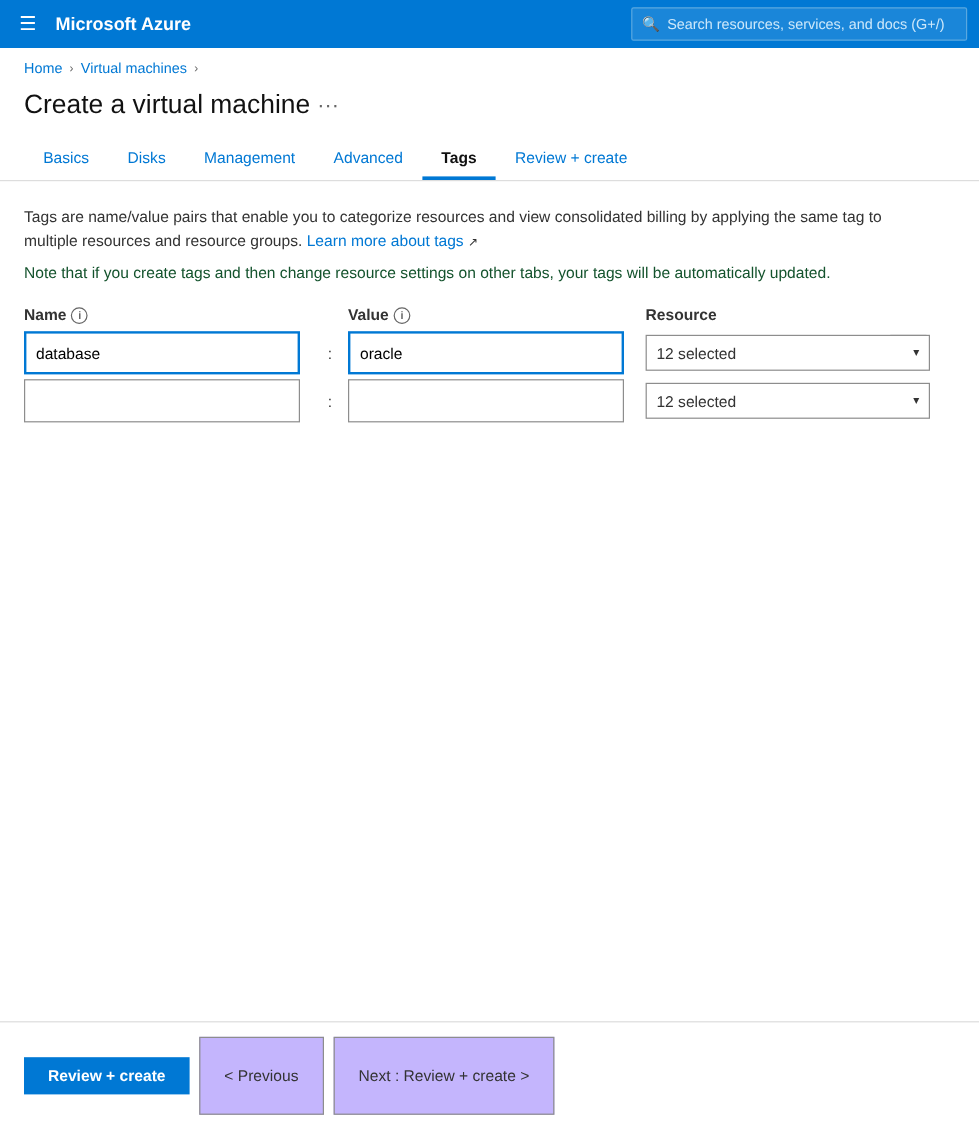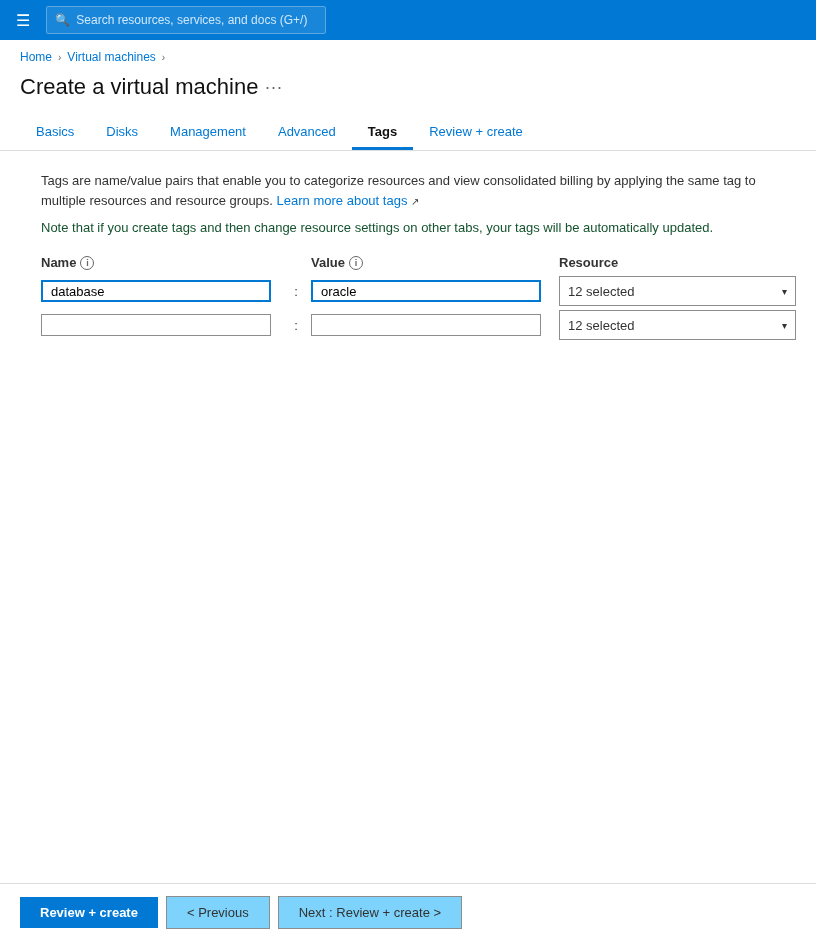--- a/index.html
+++ b/index.html
@@ -96,21 +96,20 @@
     }
     .tab.active {
       color: #111;
       border-bottom: 3px solid #0078d4;
       font-weight: 600;
     }
 
     
     .content {
       padding: 20px 20px;
-      margin-left: 21px;
     }
     .info-text {
       font-size: 13px;
       color: #333;
       line-height: 1.5;
       max-width: 720px;
       margin-bottom: 10px;
     }
     .info-text a { color: #0078d4; text-decoration: none; }
     .link-icon { font-size: 10px; }
@@ -153,21 +152,21 @@
     }
 
     .tags-row {
       display: flex;
       align-items: center;
       gap: 0;
       margin-bottom: 4px;
     }
     .tag-input {
       width: 230px;
-      height: 22px;
+      height: 36px;
       border: 1px solid #8d8d8d;
       padding: 0 8px;
       font-size: 13px;
       outline: none;
     }
     .tag-input.active-row { border-color: #0078d4; border-width: 2px; }
     .dropdown-container {
       position: relative;
       width: 200px;
     }
@@ -218,34 +217,35 @@
       background: #0078d4;
       color: #fff;
       border: none;
       padding: 8px 20px;
       font-size: 13px;
       cursor: pointer;
       font-weight: 600;
       min-width: 130px;
     }
     .btn-secondary {
-      background: #7dd3fc;
+      background: #c4b5fd;
       color: #333;
       border: 1px solid #8d8d8d;
-      padding: 8px 20px;
+      padding: 24px 20px;
       font-size: 13px;
       cursor: pointer;
       min-width: 100px;
     }
   </style>
 </head>
 <body>
 
 <div class="topbar">
   <div class="topbar-hamburger">☰</div>
+  <span class="topbar-title">Microsoft Azure</span>
   <div class="topbar-search">
     <span>🔍</span>
     <input type="text" placeholder="Search resources, services, and docs (G+/)" style="">
   </div>
 </div>
 
 <div class="breadcrumb">
   <a href="#">Home</a>
   <span class="breadcrumb-sep">›</span>
   <a href="#">Virtual machines</a>

